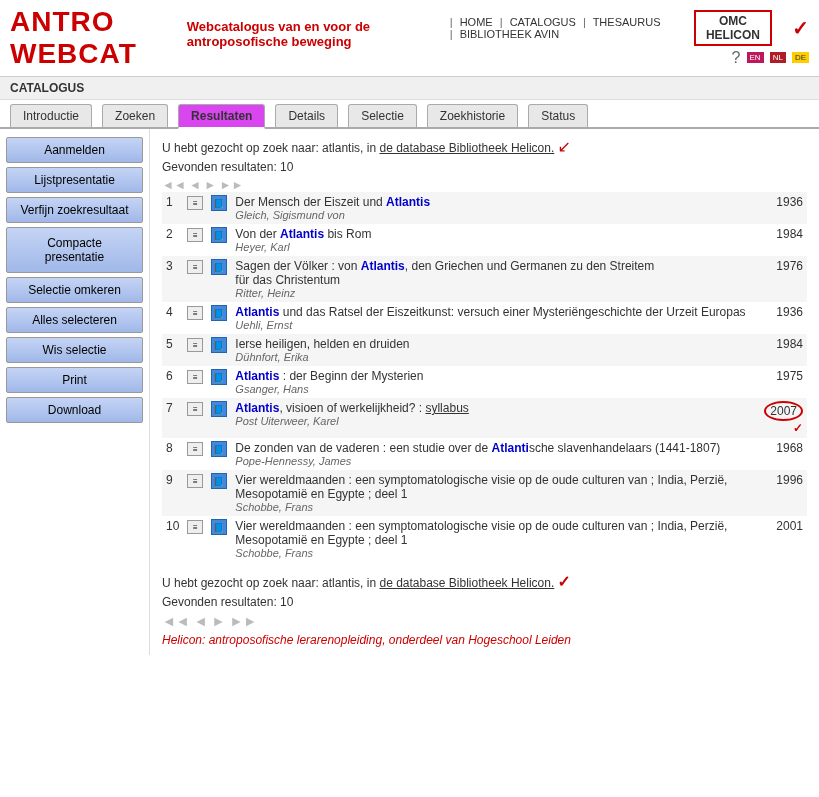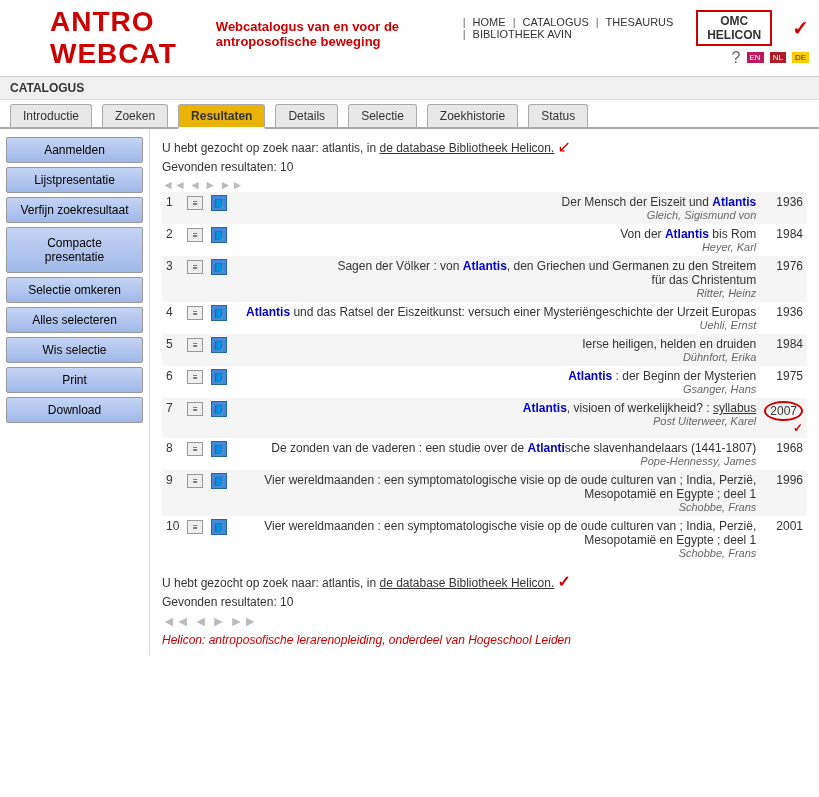--- a/index.html
+++ b/index.html
@@ -1,35 +1,35 @@
 <!DOCTYPE html>
 <html><head>
   <meta charset="utf-8">
   <style>
     * { margin: 0; padding: 0; box-sizing: border-box; }
     body { font-family: Arial, sans-serif; font-size: 12px; background: #fff; width: 819px; }
 
     
     #header { background: #fff; padding: 6px 10px; display: flex; align-items: center; justify-content: space-between; border-bottom: 1px solid #ccc; }
     #header-left { display: flex; align-items: baseline; gap: 0; }
-    #logo-text { font-size: 28px; font-weight: bold; color: #c00; font-family: Arial Black, sans-serif; letter-spacing: 1px; margin-left: 40px; }
+    #logo-text { font-size: 28px; font-weight: bold; color: #c00; font-family: Arial Black, sans-serif; letter-spacing: 1px; }
     #tagline { font-size: 13px; color: #c00; font-weight: bold; }
     #nav-links { font-size: 11px; color: #333; }
     #nav-links span { margin: 0 4px; color: #666; }
     #nav-links a { color: #333; text-decoration: none; }
     #omc-helicon-btn { border: 2px solid #c00; padding: 2px 8px; font-size: 12px; font-weight: bold; color: #333; background: #fff; cursor: pointer; }
     .help-icon { font-size: 16px; color: #666; cursor: pointer; }
 
     
     #catalogus-bar { background: #f0f0f0; padding: 4px 10px; font-size: 12px; font-weight: bold; color: #333; border-bottom: 1px solid #ddd; }
 
     
     #tabs { display: flex; gap: 8px; padding: 4px 10px 0 10px; border-bottom: 2px solid #aaa; background: #fff; }
     .tab { padding: 4px 12px; font-size: 12px; cursor: pointer; border: 1px solid #aaa; border-bottom: none; background: #e8e8e8; color: #333; margin-right: 2px; border-radius: 3px 3px 0 0; }
-    .tab.active { background: #eab308; font-weight: bold; border-bottom: 2px solid #fff; margin-bottom: -2px; }
+    .tab.active { background: #d946ef; font-weight: bold; border-bottom: 2px solid #fff; margin-bottom: -2px; }
 
     
     #main { display: flex; }
 
     
     #sidebar { width: 150px; min-width: 150px; padding: 8px 6px; border-right: 1px solid #ddd; }
     .sidebar-btn { display: block; width: 100%; margin-bottom: 4px; padding: 5px 8px; font-size: 12px; cursor: pointer; border: 1px solid #999; background: linear-gradient(to bottom, #c5d4f5, #a0b8e8); color: #000; text-align: center; border-radius: 2px; }
     .sidebar-btn.large { padding: 8px 8px; }
 
     
@@ -39,21 +39,21 @@
     .search-info { font-size: 12px; color: #333; margin-bottom: 4px; }
     .search-info u { text-decoration: underline; }
 
     
     #results-table { width: 100%; border-collapse: collapse; }
     #results-table tr { vertical-align: top; }
     #results-table td { padding: 3px 4px; font-size: 12px; }
     .row-num { width: 16px; color: #333; font-size: 12px; padding-top: 3px; }
     .row-icon1 { width: 22px; }
     .row-icon2 { width: 22px; }
-    .row-title { color: #333; text-align: right; }
+    .row-title { color: #333; }
     .row-title a, .highlight { color: #00c; font-weight: bold; text-decoration: none; }
     .row-author { color: #666; font-style: italic; font-size: 11px; }
     .row-year { width: 40px; text-align: right; color: #333; font-size: 12px; }
     .striped-odd { background: #f5f5f5; }
     .striped-even { background: #fff; }
 
     
     .bottom-info { font-size: 12px; color: #333; margin-top: 8px; }
     .helicon-note { color: #c00; font-style: italic; font-size: 12px; margin-top: 4px; }
 

